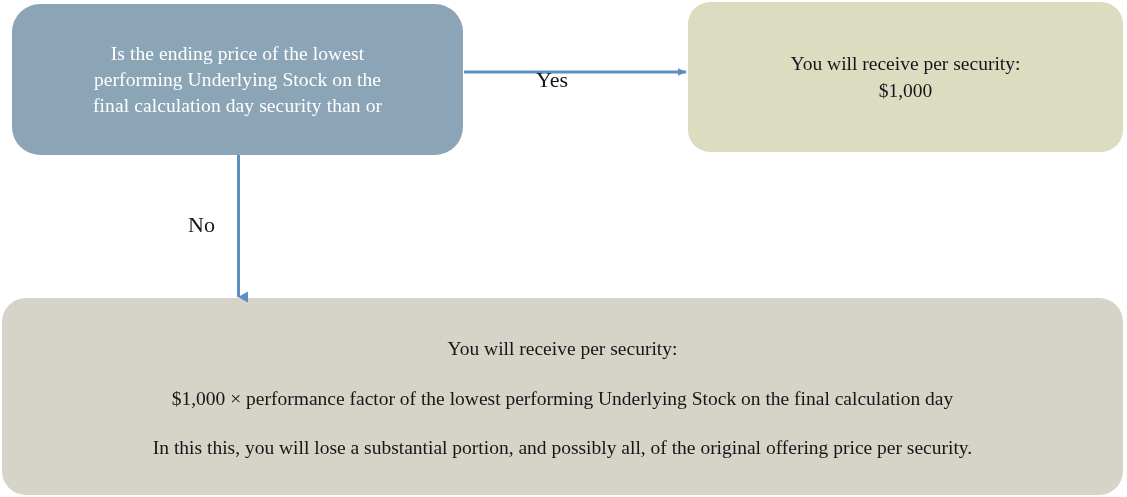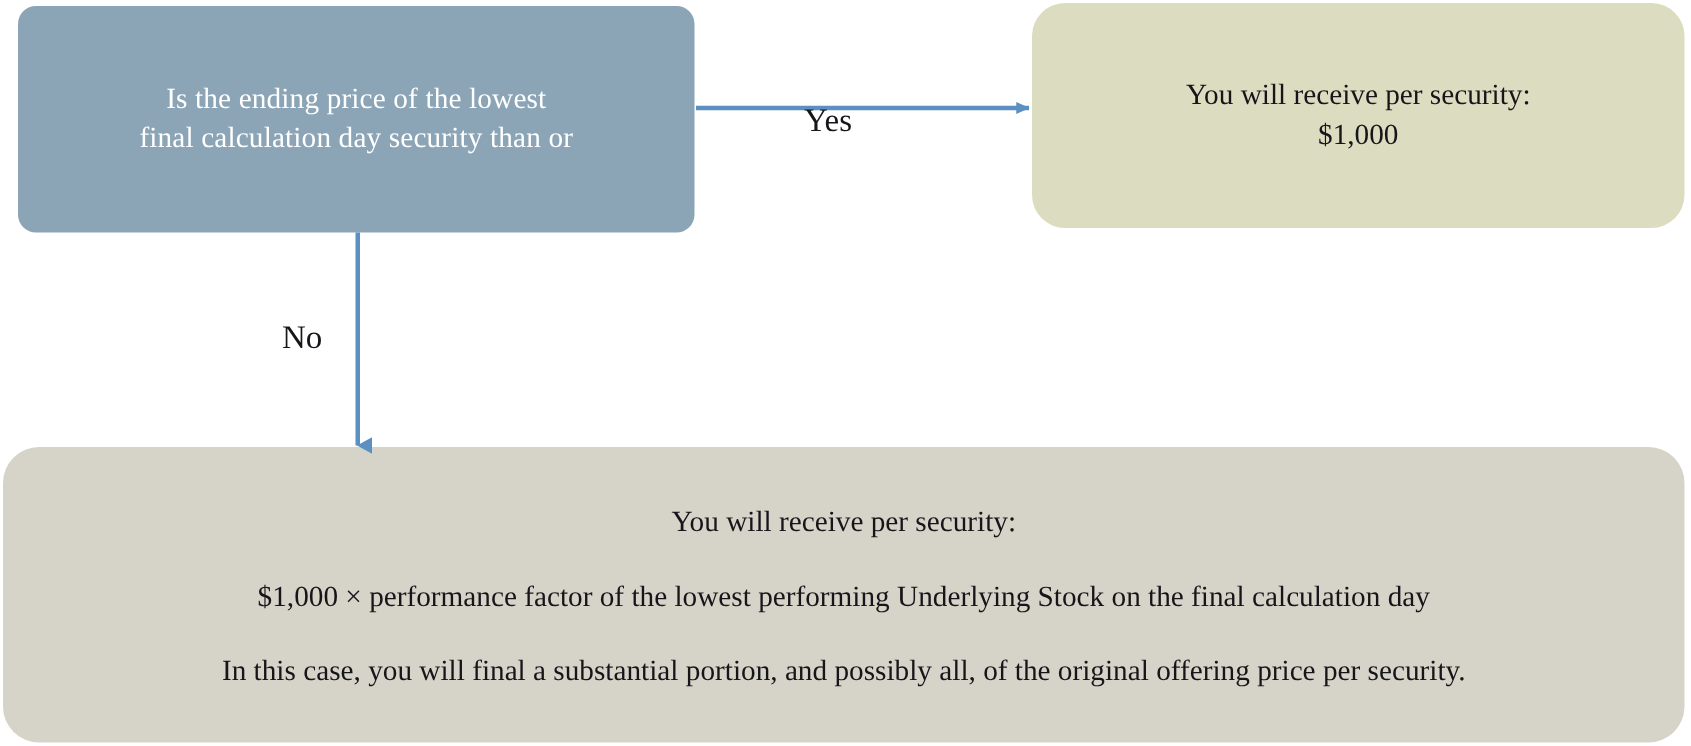--- a/index.html
+++ b/index.html
@@ -27,21 +27,21 @@
     text-align: center;
   }
 
   
   #decision-node {
     left: 12px;
     top: 4px;
     width: 451px;
     height: 151px;
     background: #8ba5b7;
-    border-radius: 12px;
+    border-radius: 28px;
     color: #ffffff;
     padding: 6px 18px;
   }
   #decision-node .q-line {
     font-size: 19.5px;
     line-height: 26px;
     letter-spacing: 0.1px;
     white-space: nowrap;
   }
 
@@ -108,32 +108,33 @@
     text-align: center;
   }
 </style>
 </head>
 <body>
 
 <div id="canvas">
 
   <div class="node" id="decision-node">
     <div class="q-line">Is the ending price of the lowest</div>
+    <div class="q-line">performing Underlying Stock on the</div>
     <div class="q-line">final calculation day security than or</div>
   </div>
 
   <div class="node" id="yes-node">
     <div class="o-line">You will receive per security:</div>
     <div class="o-line">$1,000</div>
   </div>
 
   <div class="node" id="no-node">
     <div class="o-line">You will receive per security:</div>
     <div class="o-line">$1,000 × performance  factor of the lowest performing  Underlying Stock on the final calculation day</div>
-    <div class="o-line">In this case, you will final a substantial portion,  and possibly all, of the original offering price per security.</div>
+    <div class="o-line">In this this, you will lose a substantial portion,  and possibly all, of the original offering price per security.</div>
   </div>
 
   <svg class="connector-svg">
     <defs>
       <marker id="arrowhead-right" markerWidth="9" markerHeight="8" refX="8.5" refY="4" orient="auto" markerUnits="userSpaceOnUse">
         <path d="M0,0 L9,4 L0,8 Z" fill="#5b90c0"></path>
       </marker>
       <marker id="arrowhead-down" markerWidth="11" markerHeight="10" refX="5.5" refY="9.5" orient="auto" markerUnits="userSpaceOnUse">
         <path d="M0,0 L11,0 L5.5,10 Z" fill="#5b90c0"></path>
       </marker>

